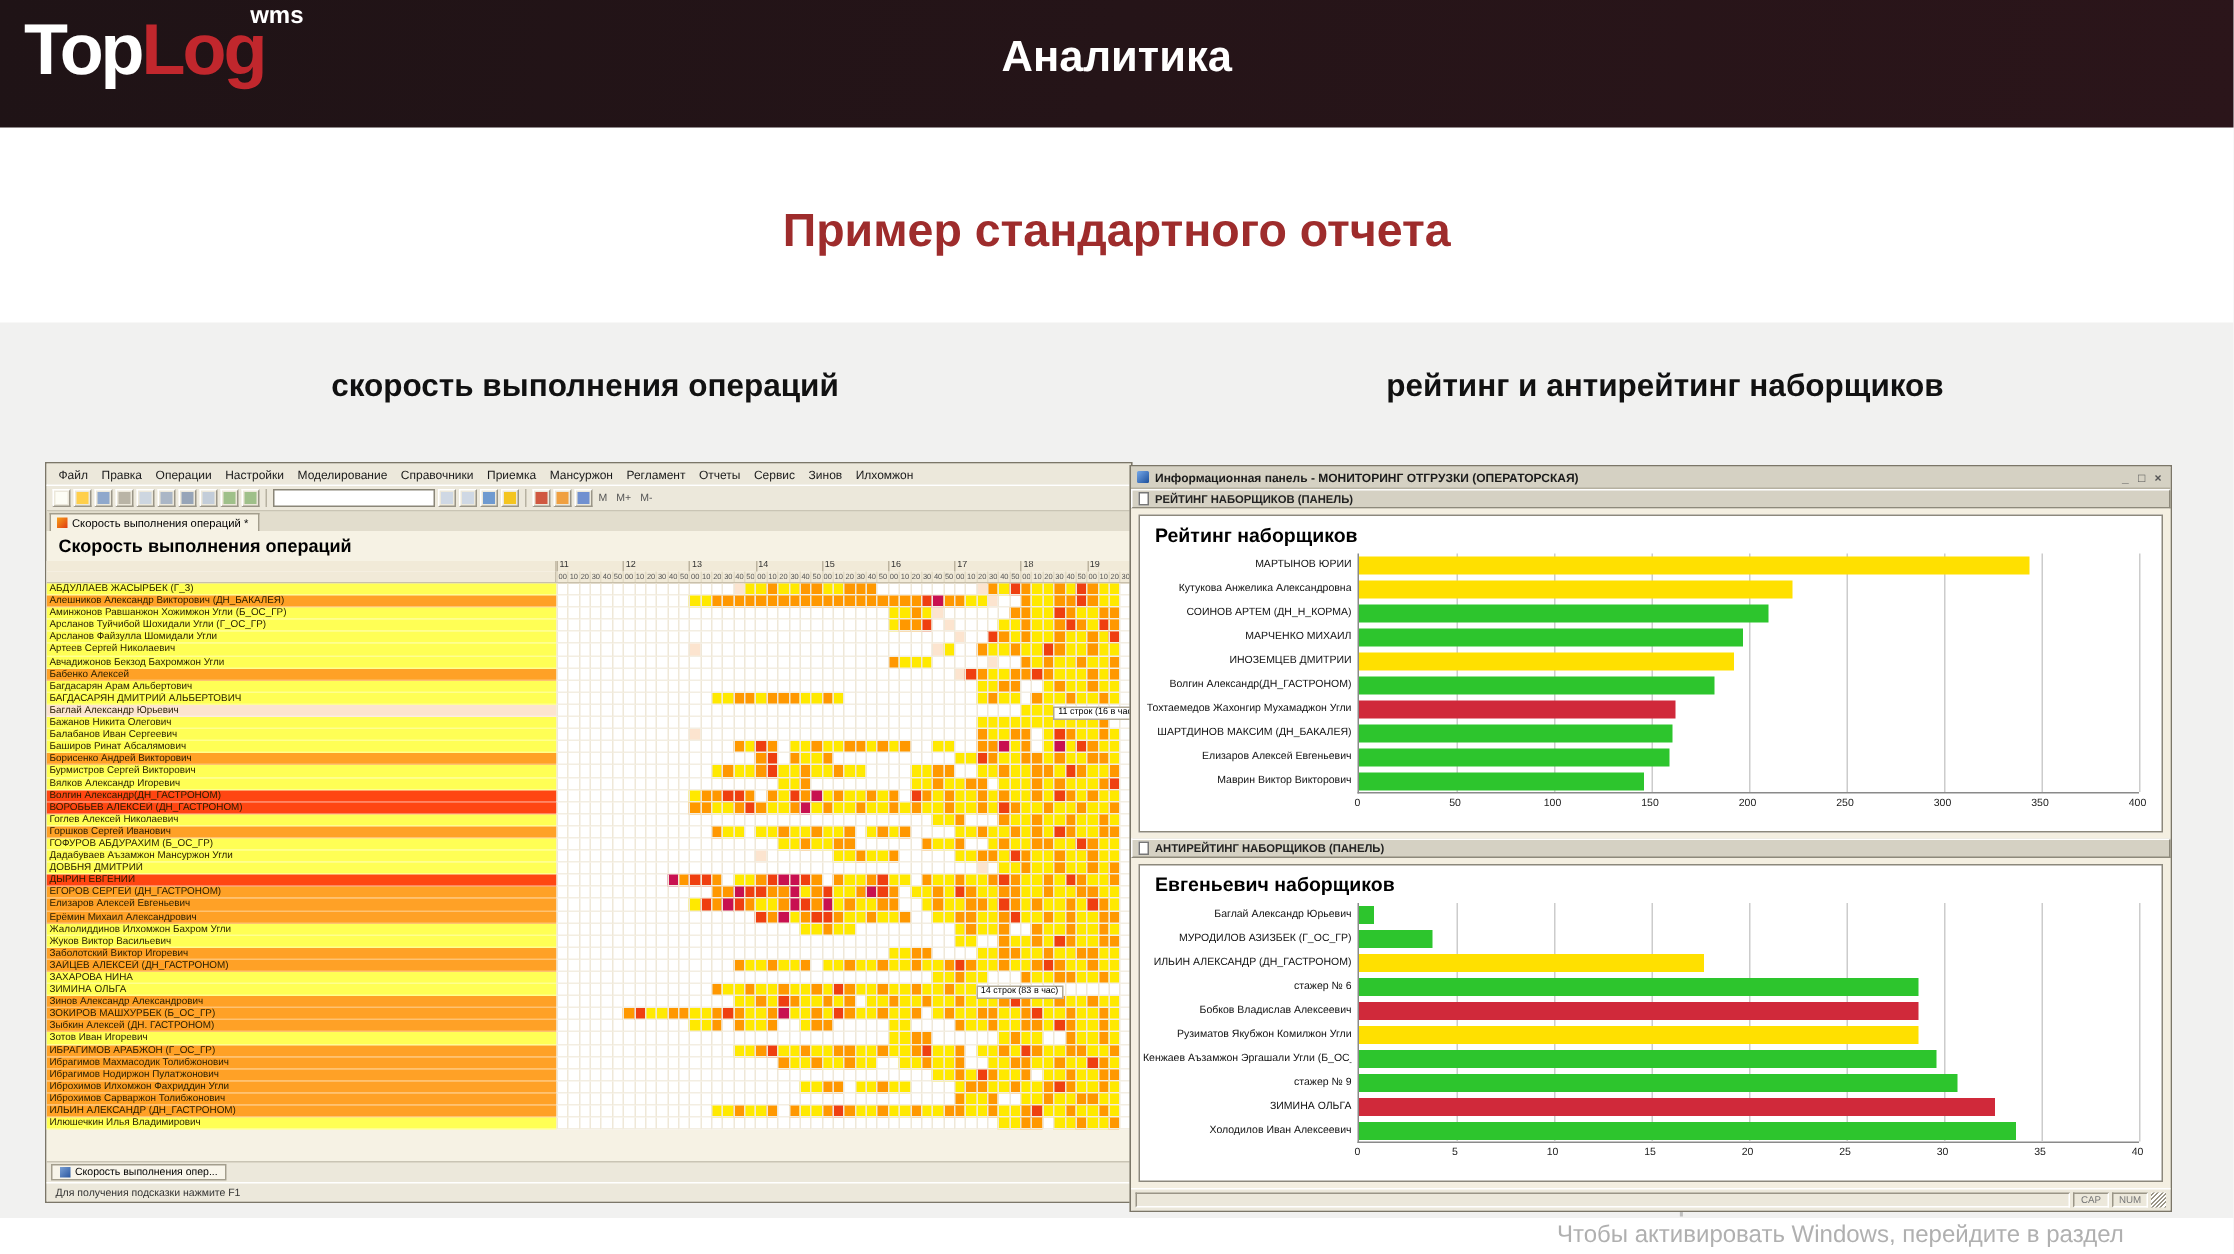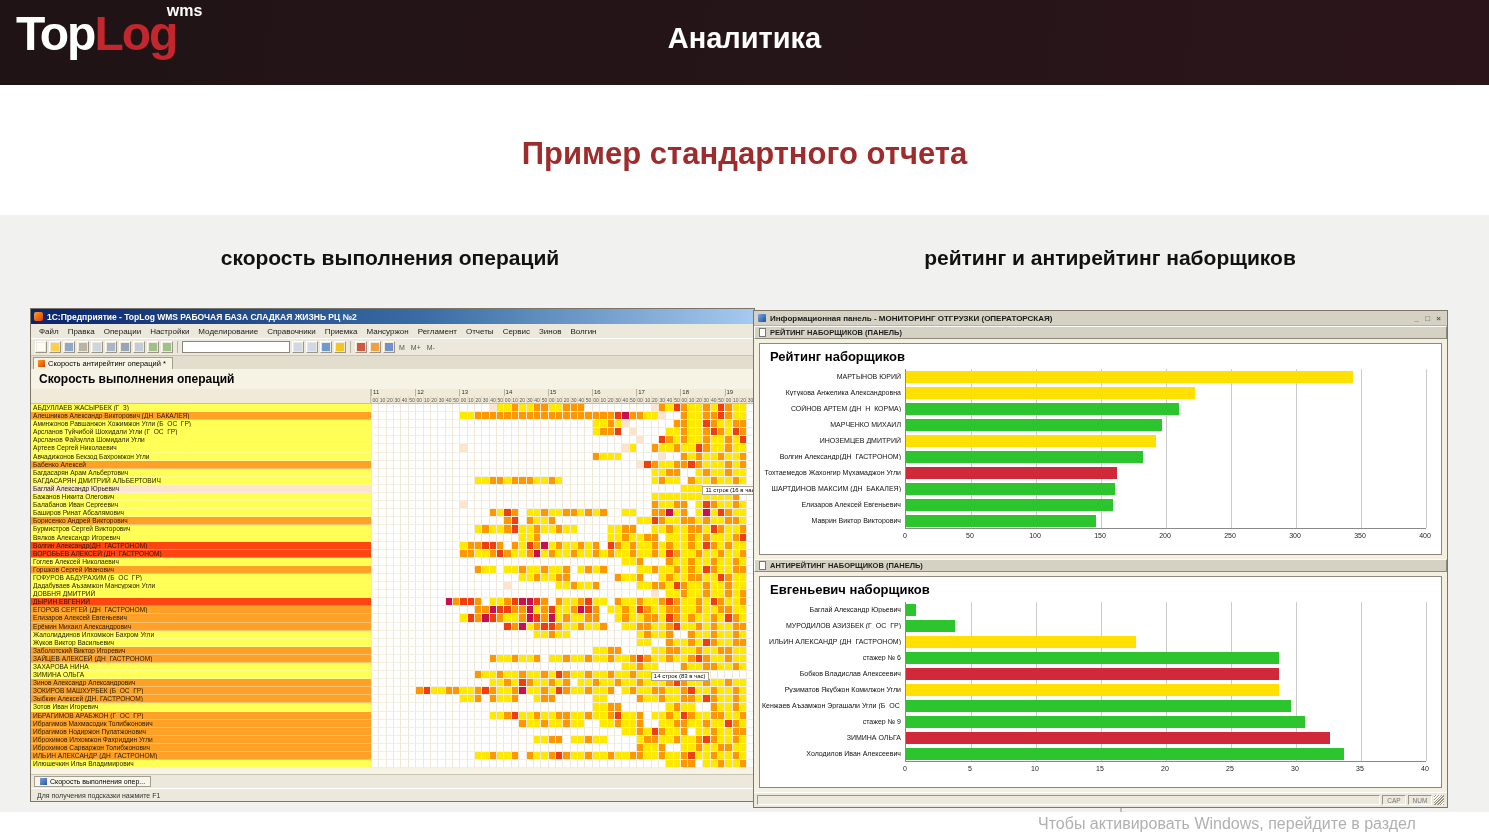--- a/index.html
+++ b/index.html
@@ -104,38 +104,34 @@
     </div>
     <div class="hdr-title">Аналитика</div>
   </div>
 
   <div class="main-title">Пример стандартного отчета</div>
   <div class="gray-band"></div>
   <div class="cap-left">скорость выполнения операций</div>
   <div class="cap-right">рейтинг и антирейтинг наборщиков</div>
 
   <div class="win" style="left:30px; top:308px; width:725px; height:494px; z-index:1;">
-    <div class="titlebar">
-      <span class="app-icon"></span>
-      <span>1С:Предприятие - TopLog WMS  РАБОЧАЯ БАЗА  СЛАДКАЯ ЖИЗНЬ РЦ №2</span>
-    </div>
     <div class="menubar" id="lw-menu">
         <span>Файл</span>
         <span>Правка</span>
         <span>Операции</span>
         <span>Настройки</span>
         <span>Моделирование</span>
         <span>Справочники</span>
         <span>Приемка</span>
         <span>Мансуржон</span>
         <span>Регламент</span>
         <span>Отчеты</span>
         <span>Сервис</span>
         <span>Зинов</span>
-        <span>Волгин</span>
+        <span>Илхомжон</span>
       </div>
     <div class="toolbar" id="lw-toolbar">
         <span class="tico">
           <i style="background: rgb(253, 253, 245);"></i>
         </span>
         <span class="tico">
           <i style="background: rgb(255, 207, 74);"></i>
         </span>
         <span class="tico">
           <i style="background: rgb(143, 168, 204);"></i>
@@ -185,21 +181,21 @@
         <span class="tico">
           <i style="background: rgb(112, 144, 208);"></i>
         </span>
         <span class="tmem">M</span>
         <span class="tmem">M+</span>
         <span class="tmem">M-</span>
       </div>
     <div class="tabstrip">
       <div class="tab1">
         <i></i>
-        <span>Скорость антирейтинг операций *</span>
+        <span>Скорость выполнения операций *</span>
       </div>
     </div>
     <div class="lw-heading">Скорость выполнения операций</div>
     <div class="heat-wrap">
       <div class="heat" id="heatmap" style="width: 723.98px;">
           <div class="h-hourrow">
             <div style="width: 340px; flex: 0 0 auto; border-right: 1px solid rgb(201, 192, 171);"></div>
             <div class="h-hour" style="width: 44.19px;">11</div>
             <div class="h-hour" style="width: 44.19px;">12</div>
             <div class="h-hour" style="width: 44.19px;">13</div>

